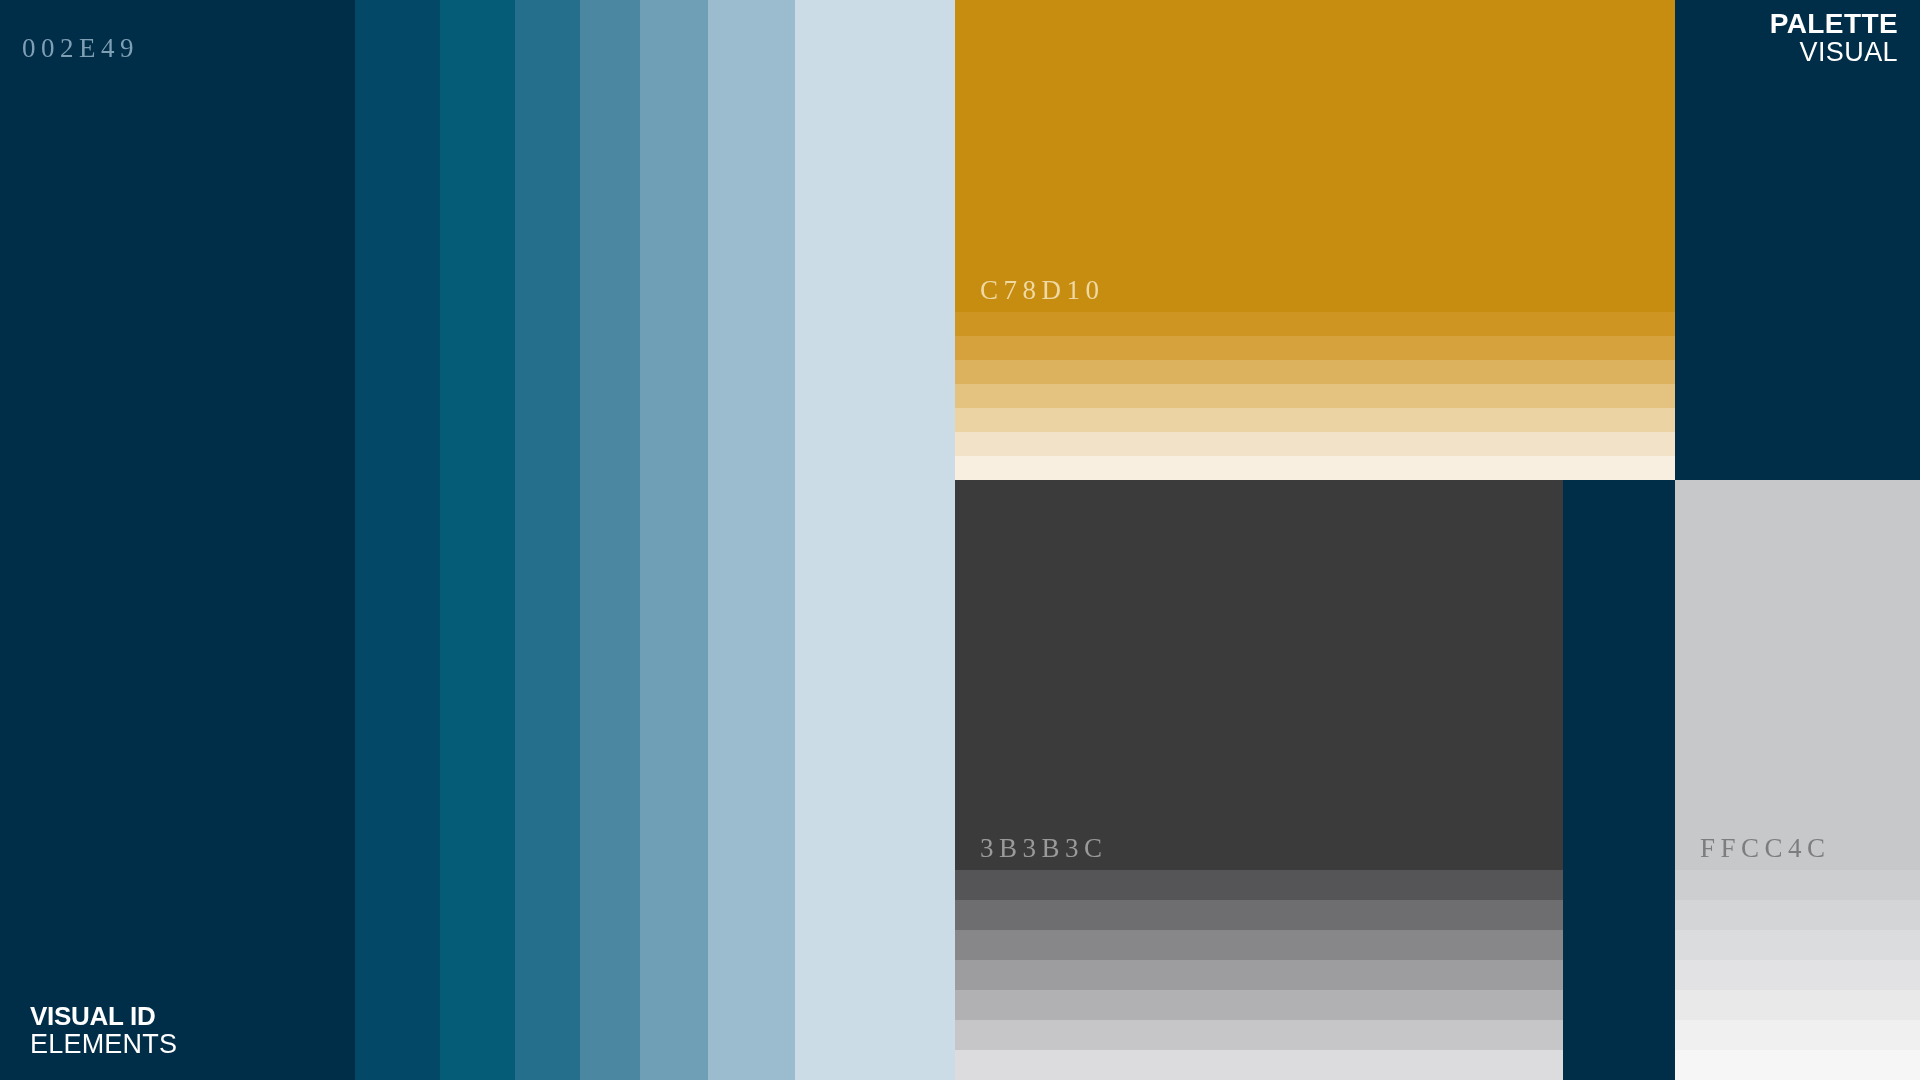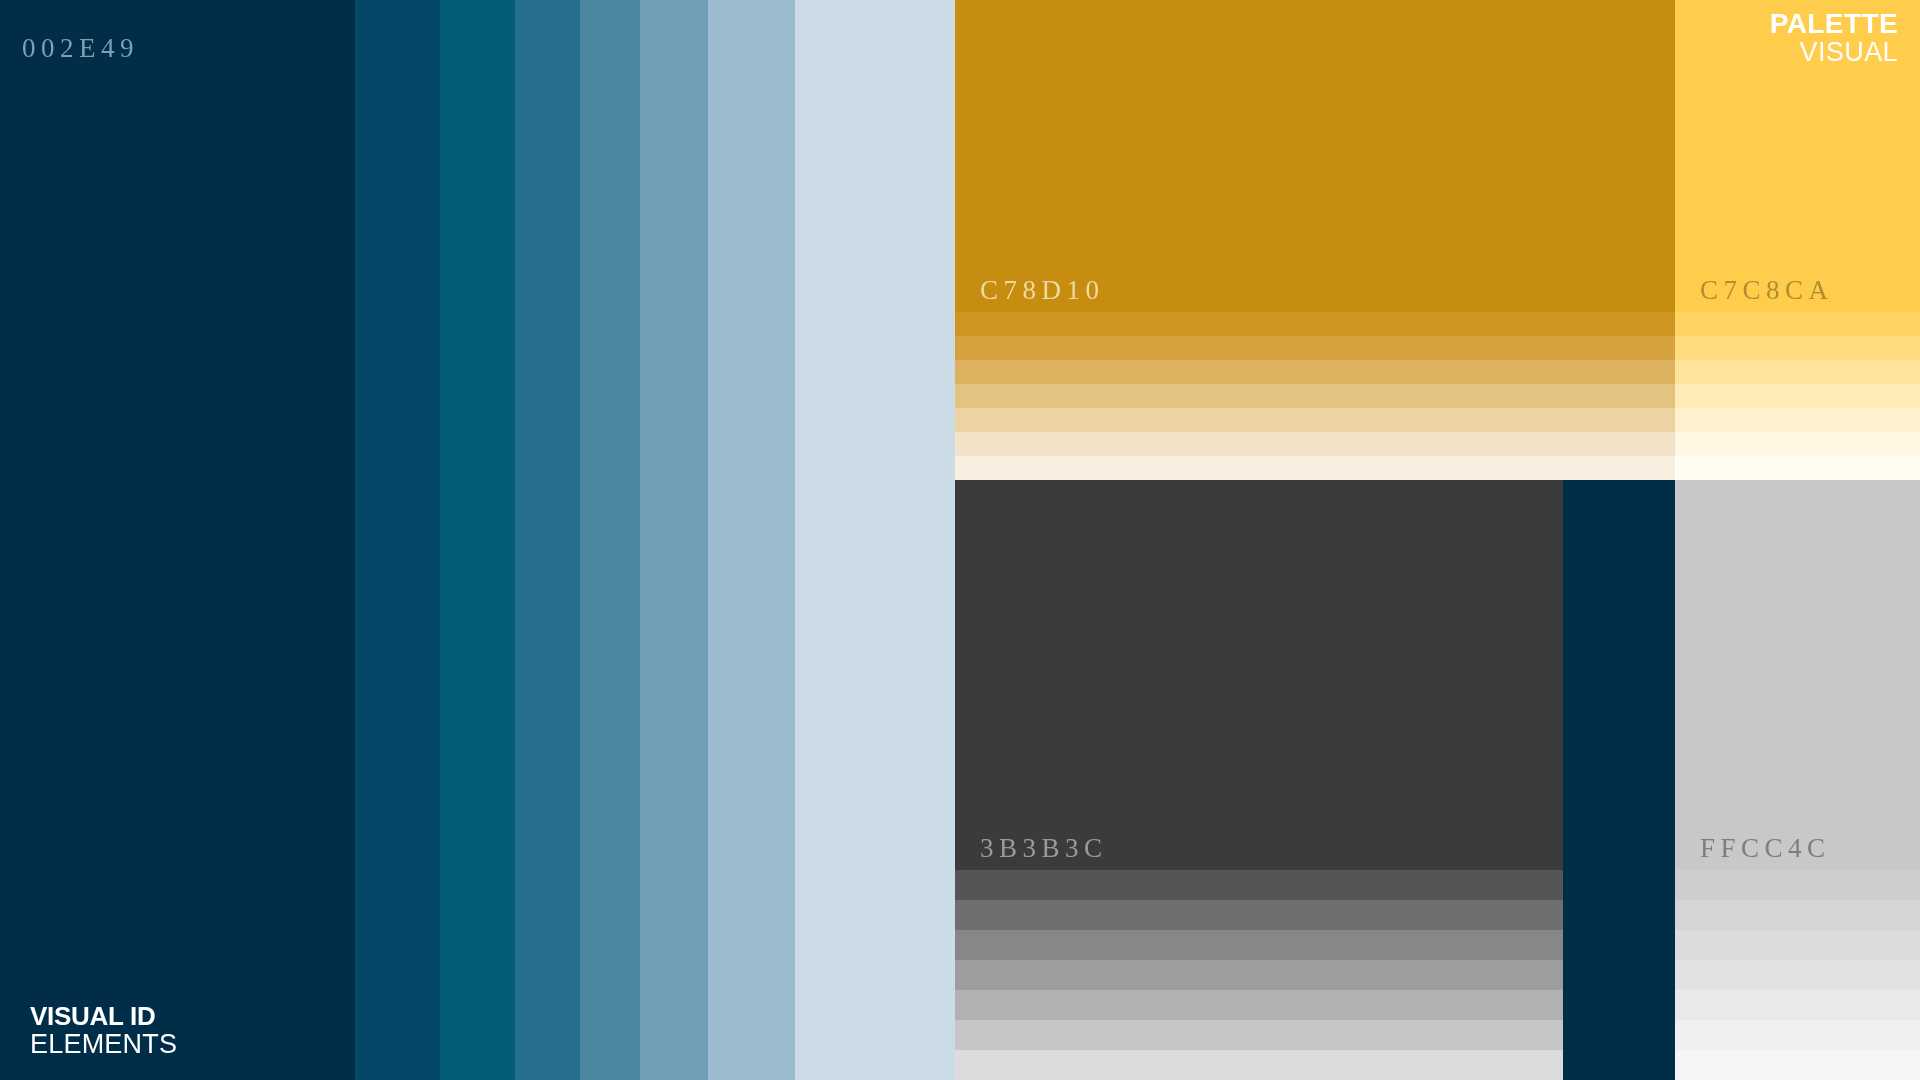--- a/index.html
+++ b/index.html
@@ -81,32 +81,20 @@
           <div class="hexlabel" style="left: 25px; bottom: 6px; color: rgb(239, 217, 164);">C78D10</div>
         </div>
         <div class="tint" style="height: 24px; background: rgb(206, 149, 34);"></div>
         <div class="tint" style="height: 24px; background: rgb(213, 162, 62);"></div>
         <div class="tint" style="height: 24px; background: rgb(220, 178, 94);"></div>
         <div class="tint" style="height: 24px; background: rgb(228, 194, 128);"></div>
         <div class="tint" style="height: 24px; background: rgb(236, 211, 164);"></div>
         <div class="tint" style="height: 24px; background: rgb(242, 227, 200);"></div>
         <div class="tint" style="height: 24px; background: rgb(248, 239, 224);"></div>
       </div>
-    <div class="quad" id="q-yellow">
-        <div class="qhead" style="height: 312px; background: rgb(255, 204, 76);">
-          <div class="hexlabel" style="left: 25px; bottom: 6px; color: rgb(176, 141, 46);">C7C8CA</div>
-        </div>
-        <div class="tint" style="height: 24px; background: rgb(255, 210, 98);"></div>
-        <div class="tint" style="height: 24px; background: rgb(255, 219, 126);"></div>
-        <div class="tint" style="height: 24px; background: rgb(255, 227, 154);"></div>
-        <div class="tint" style="height: 24px; background: rgb(255, 235, 182);"></div>
-        <div class="tint" style="height: 24px; background: rgb(255, 241, 205);"></div>
-        <div class="tint" style="height: 24px; background: rgb(255, 247, 226);"></div>
-        <div class="tint" style="height: 24px; background: rgb(255, 252, 242);"></div>
-      </div>
     <div class="quad" id="q-dark">
         <div class="qhead" style="height: 390px; background: rgb(59, 59, 60);">
           <div class="hexlabel" style="left: 25px; bottom: 6px; color: rgb(154, 154, 154);">3B3B3C</div>
         </div>
         <div class="tint" style="height: 30px; background: rgb(85, 85, 87);"></div>
         <div class="tint" style="height: 30px; background: rgb(110, 110, 112);"></div>
         <div class="tint" style="height: 30px; background: rgb(135, 135, 137);"></div>
         <div class="tint" style="height: 30px; background: rgb(157, 157, 160);"></div>
         <div class="tint" style="height: 30px; background: rgb(177, 177, 180);"></div>
         <div class="tint" style="height: 30px; background: rgb(198, 198, 200);"></div>

